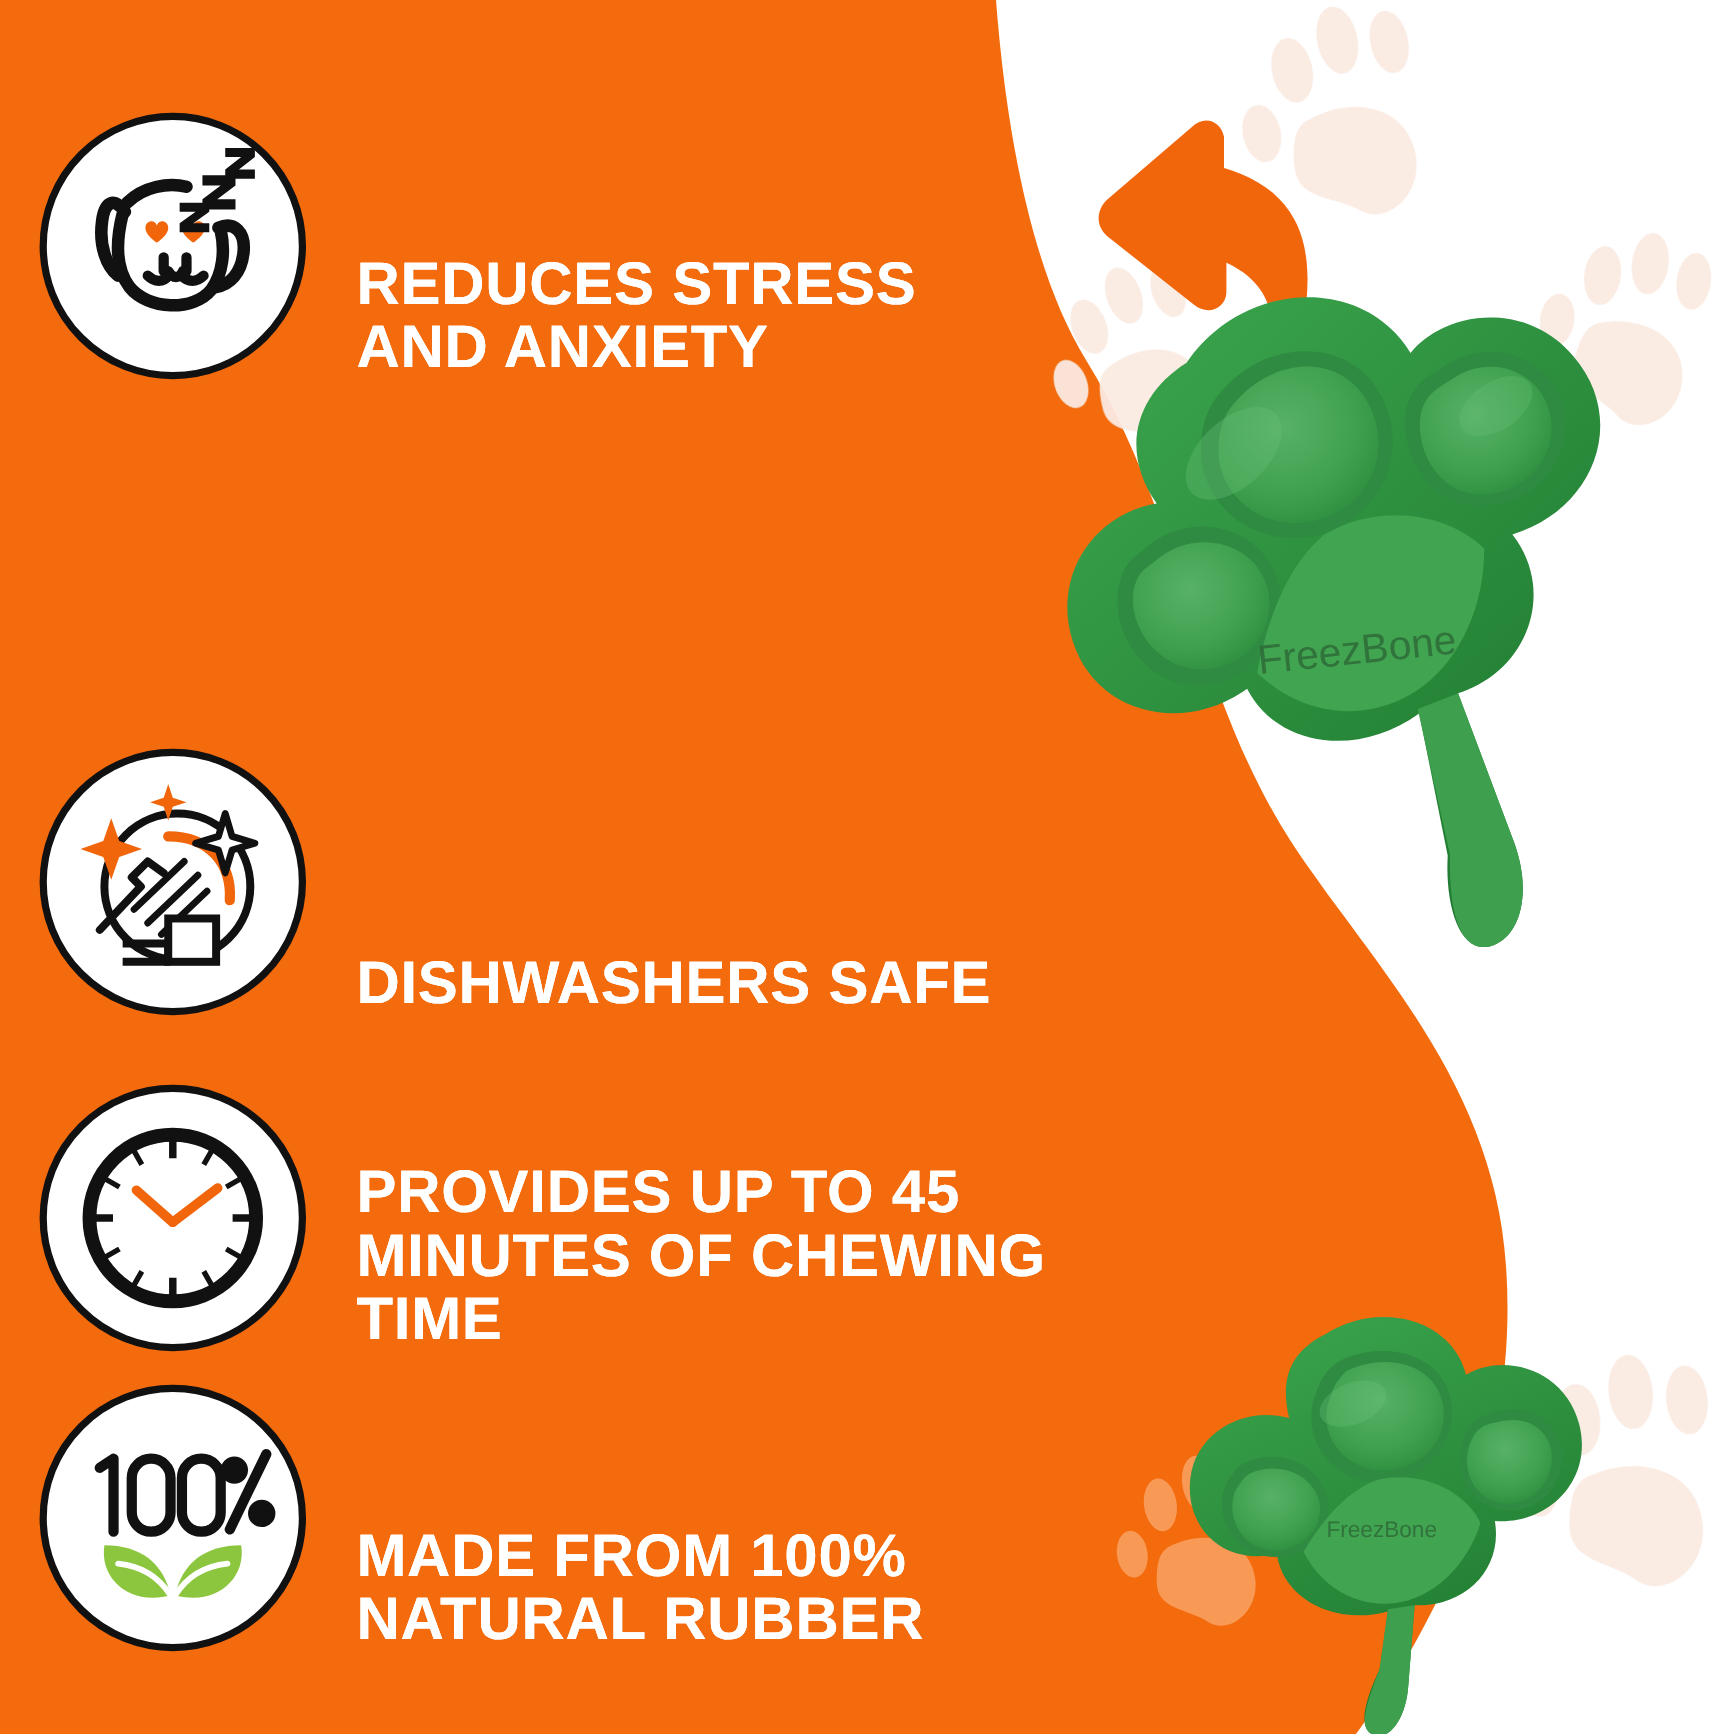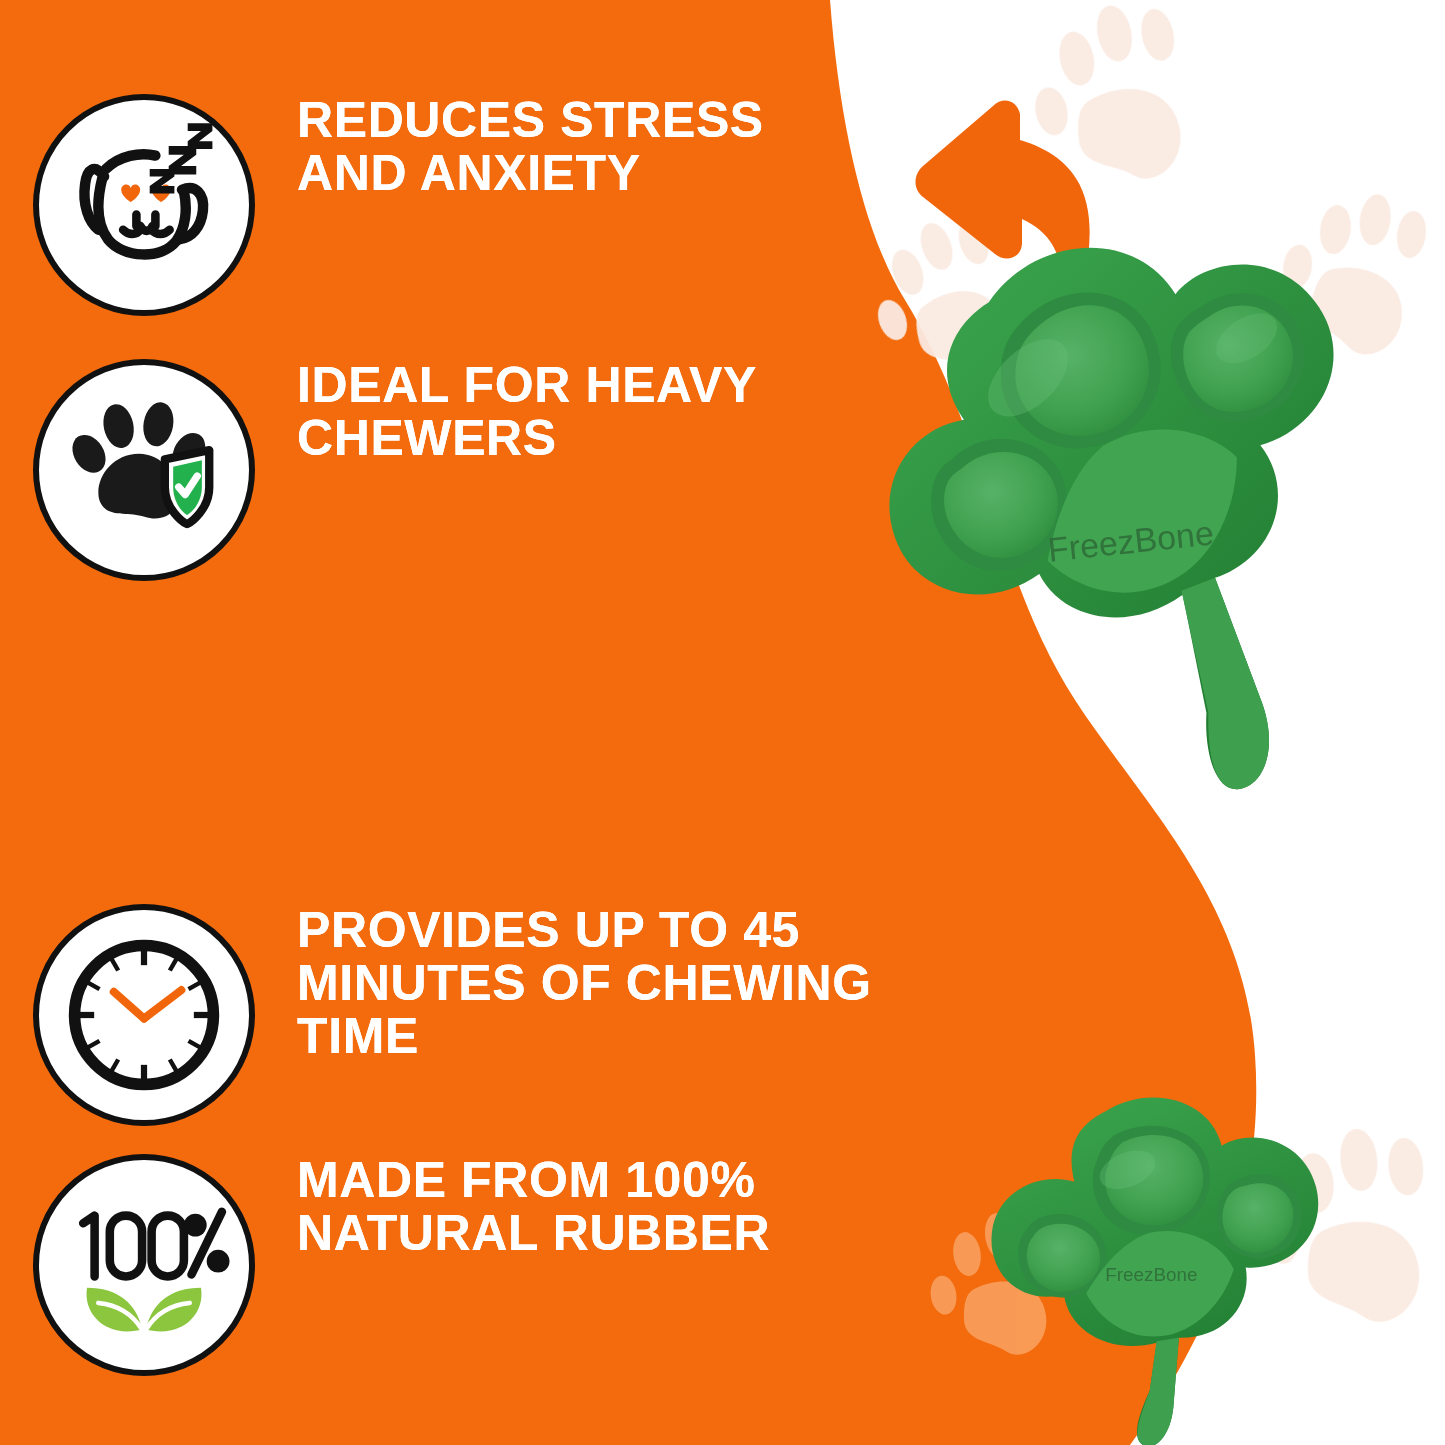--- a/index.html
+++ b/index.html
@@ -5,21 +5,21 @@
   html,body{margin:0;padding:0;}
   body{
     width:1445px;height:1445px;overflow:hidden;
     font-family:"Liberation Sans", sans-serif;
     background:#F36B0C;
   }
   .canvas{position:relative;width:1445px;height:1445px;overflow:hidden;background:#F36B0C;}
 
   
   .bg-white-blob{position:absolute;inset:0;width:1445px;height:1445px;}
-  .feature-row{position:absolute;left:33px;display:flex;align-items:flex-start;gap:42px;}
+  .feature-row{position:absolute;left:33px;display:flex;align-items:flex-end;gap:42px;}
   .icon-badge{
     width:222px;height:222px;flex:0 0 222px;border-radius:50%;
     background:#ffffff;border:6px solid #111111;box-sizing:border-box;
     display:flex;align-items:center;justify-content:center;position:relative;
   }
   .feature-text{
     color:#FFFFFF;font-weight:700;letter-spacing:.6px;
     font-size:50px;line-height:1.06;text-transform:uppercase;
     font-family:"Liberation Sans", sans-serif;
     font-stretch:condensed;
@@ -138,41 +138,42 @@
           <path d="M 106 62 L 132 62 L 132 70 L 118 80 L 132 80 L 132 88 L 106 88 L 106 80 L 120 70 L 106 70 Z"></path>
           <path d="M 126 38 L 155 38 L 155 47 L 139 59 L 155 59 L 155 68 L 126 68 L 126 59 L 142 47 L 126 47 Z"></path>
           <path d="M 146 14 L 172 14 L 172 22 L 158 33 L 172 33 L 172 41 L 146 41 L 146 33 L 160 22 L 146 22 Z"></path>
         </g>
       </svg>
     </div>
     <div class="feature-text">REDUCES STRESS
 AND ANXIETY</div>
   </div>
 
-  <div class="feature-row r2">
+
+  <div class="feature-row r3">
     <div class="icon-badge">
-      <svg width="185" height="185" viewBox="0 0 200 200">
-        <g fill="#1A1A1A">
-          <ellipse cx="72" cy="52" rx="16" ry="24" transform="rotate(-12 72 52)"></ellipse>
-          <ellipse cx="115" cy="50" rx="16" ry="24" transform="rotate(10 115 50)"></ellipse>
-          <ellipse cx="40" cy="82" rx="16" ry="22" transform="rotate(-32 40 82)"></ellipse>
-          <ellipse cx="148" cy="80" rx="16" ry="22" transform="rotate(30 148 80)"></ellipse>
-          <path d="M 94 82 C 118 82 136 104 136 126 C 136 148 118 156 100 150
-                   C 82 144 60 152 52 134 C 44 114 62 82 94 82 Z"></path>
-        </g>
-
-        <path d="M 122 88 L 170 78 L 170 118 C 170 142 150 156 146 158 C 142 156 122 142 122 118 Z" fill="#FFFFFF" stroke="#111" stroke-width="9" stroke-linejoin="round"></path>
-        <path d="M 131 96 L 162 89 L 162 118 C 162 136 149 147 146 148 C 143 147 131 136 131 118 Z" fill="#22B14C"></path>
-        <path d="M 137 118 L 144 126 L 157 106" fill="none" stroke="#FFFFFF" stroke-width="8" stroke-linecap="round" stroke-linejoin="round"></path>
+      <svg width="190" height="190" viewBox="0 0 200 200">
+
+        <circle cx="104" cy="104" r="64" fill="none" stroke="#111" stroke-width="7"></circle>
+
+        <path d="M 96 60 C 132 60 152 84 150 116" fill="none" stroke="#F2660B" stroke-width="9" stroke-linecap="round"></path>
+
+        <path d="M 36 142 L 72 104 L 64 96 L 78 82 L 92 92" fill="#FFF" stroke="#111" stroke-width="7" stroke-linejoin="round" stroke-linecap="round"></path>
+        <path d="M 66 124 L 110 82 M 78 136 L 122 94 M 90 146 L 130 108" fill="none" stroke="#111" stroke-width="6" stroke-linecap="round"></path>
+        <path d="M 56 154 L 96 154 L 96 170 L 56 170" fill="none" stroke="#111" stroke-width="7" stroke-linejoin="round"></path>
+        <path d="M 96 154 L 134 154 L 134 132" fill="none" stroke="#111" stroke-width="7" stroke-linejoin="round"></path>
+        <rect x="96" y="132" width="42" height="38" fill="#FFF" stroke="#111" stroke-width="7"></rect>
+
+        <path d="M 46 44 L 53 64 L 73 71 L 53 78 L 46 98 L 39 78 L 19 71 L 39 64 Z" fill="#F2660B"></path>
+        <path d="M 96 14 L 100 26 L 112 30 L 100 34 L 96 46 L 92 34 L 80 30 L 92 26 Z" fill="#F2660B"></path>
+        <path d="M 146 40 L 152 60 L 172 66 L 152 72 L 146 92 L 140 72 L 120 66 L 140 60 Z" fill="#FFF" stroke="#111" stroke-width="6" stroke-linejoin="round"></path>
       </svg>
     </div>
-    <div class="feature-text">IDEAL FOR HEAVY
-CHEWERS</div>
+    <div class="feature-text">DISHWASHERS SAFE</div>
   </div>
-
 
   <div class="feature-row r4">
     <div class="icon-badge">
       <svg width="178" height="178" viewBox="0 0 200 200">
         <circle cx="100" cy="100" r="78" fill="none" stroke="#111" stroke-width="13"></circle>
         <g stroke="#111" stroke-width="7" stroke-linecap="butt">
           <line x1="100" y1="26" x2="100" y2="44"></line>
           <line x1="100" y1="156" x2="100" y2="174"></line>
           <line x1="26" y1="100" x2="44" y2="100"></line>
           <line x1="156" y1="100" x2="174" y2="100"></line>

